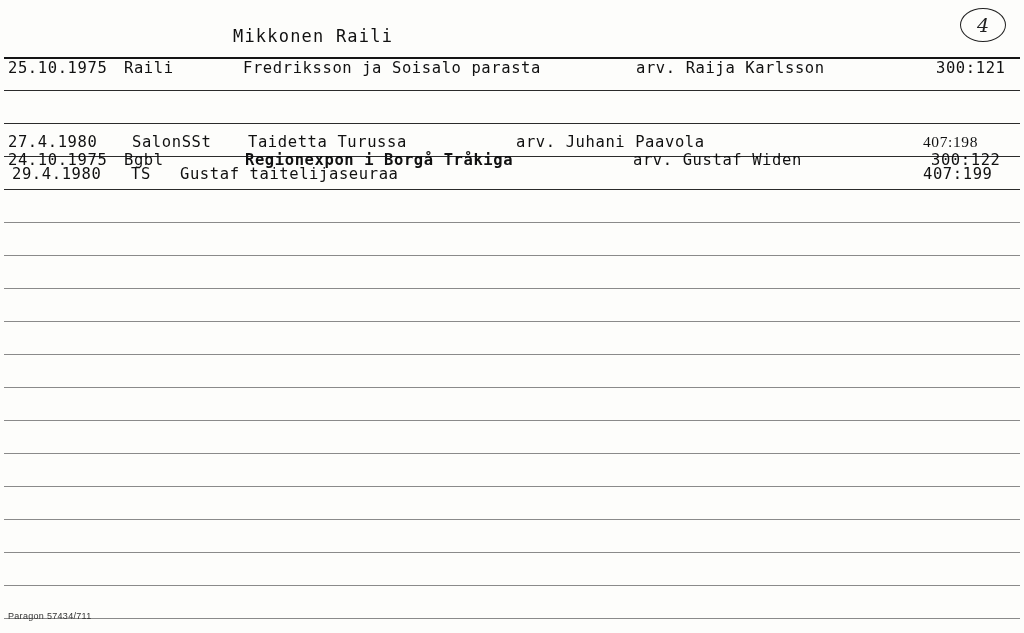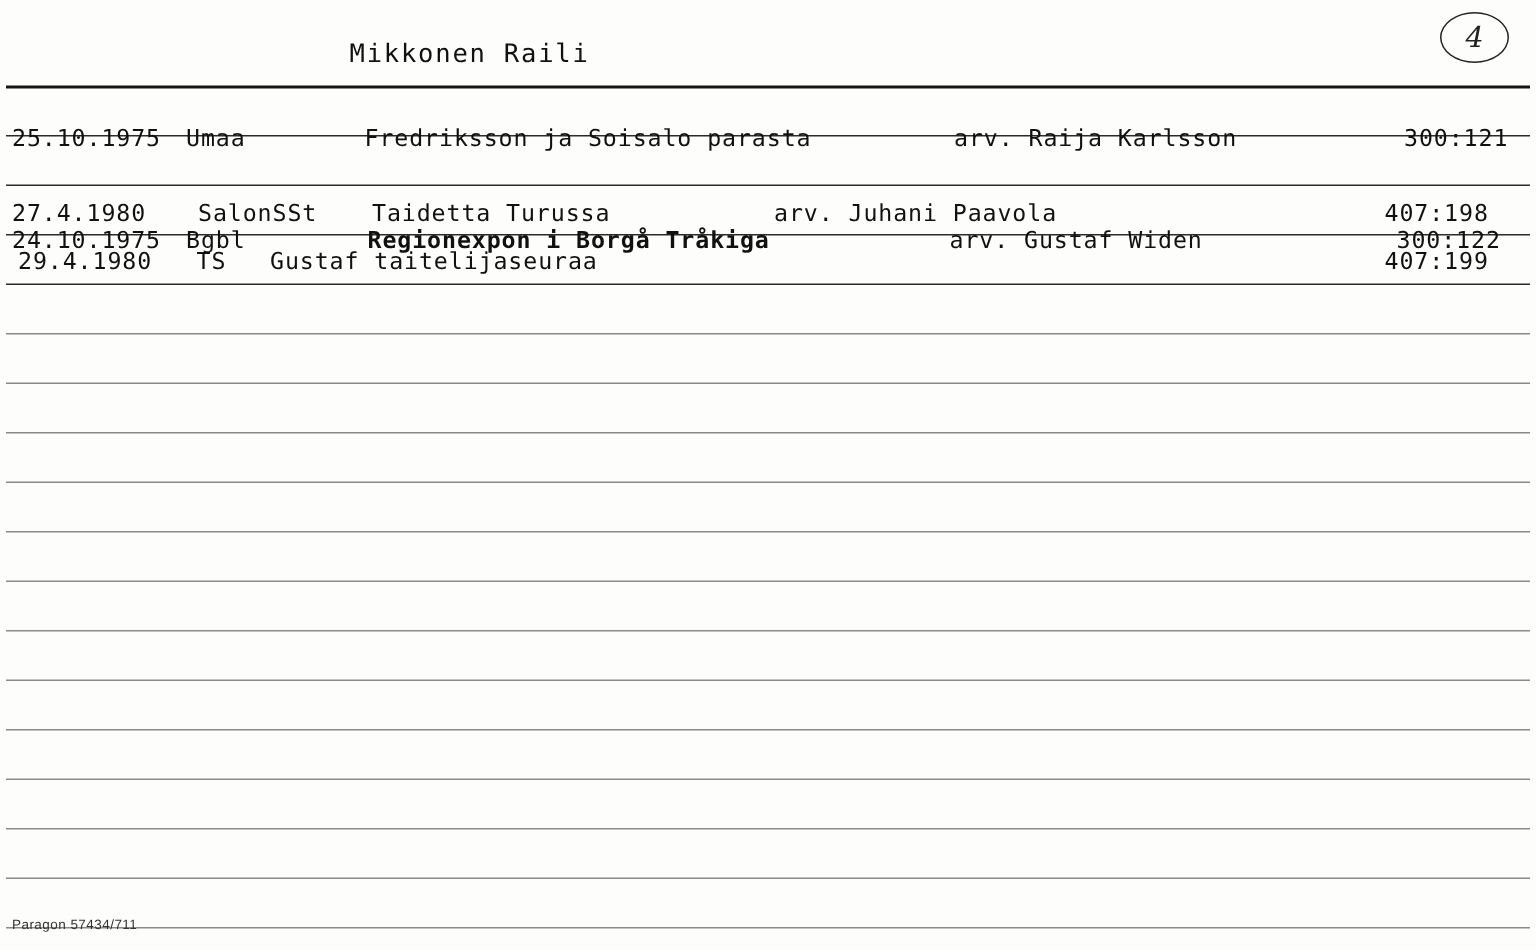--- a/index.html
+++ b/index.html
@@ -88,30 +88,30 @@
   .c-num   { left: 936px; }
 
   
   .row.r2 .c-title { left: 245px; font-weight: bold; }
   .row.r2 .c-rev   { left: 633px; }
   .row.r2 .c-num   { left: 931px; }
 
   .row.r3 .c-src   { left: 132px; }
   .row.r3 .c-title { left: 248px; }
   .row.r3 .c-rev   { left: 516px; }
-  .row.r3 .c-num   { left: 923px; }
+  .row.r3 .c-num   { left: 923px; font-family: Liberation Serif, serif; }
 
   .row.r4 .c-date  { left: 12px; }
   .row.r4 .c-src   { left: 131px; }
   .row.r4 .c-title { left: 180px; }
   .row.r4 .c-rev   { left: 549px; }
   .row.r4 .c-num   { left: 923px; }
 
   
-  .row.r1 { top: 76px; }
+  .row.r1 { top: 52px; }
   .row.r2 { top: 96px; margin-top: 48px; }
   .row.r3 { top: 126px; }
   .row.r4 { top: 158px; border-radius: 13px; }
 
   .footer-code {
     position: absolute;
     left: 8px;
     bottom: 12px;
     font-family: "Liberation Sans", sans-serif;
     font-size: 9px;
@@ -142,21 +142,21 @@
   <div class="rule light" style="top:420px;"></div>
   <div class="rule light" style="top:453px;"></div>
   <div class="rule light" style="top:486px;"></div>
   <div class="rule light" style="top:519px;"></div>
   <div class="rule light" style="top:552px;"></div>
   <div class="rule light" style="top:585px;"></div>
   <div class="rule light" style="top:618px;"></div>
 
   <div class="row r1">
     <span class="c-date">25.10.1975</span>
-    <span class="c-src">Umaa</span>
+    <span class="c-src">Raili</span>
     <span class="c-title">Fredriksson ja Soisalo parasta</span>
     <span class="c-rev">arv. Raija Karlsson</span>
     <span class="c-num">300:121</span>
   </div>
 
   <div class="row r2">
     <span class="c-date">24.10.1975</span>
     <span class="c-src">Bgbl</span>
     <span class="c-title">Regionexpon i Borgå Tråkiga</span>
     <span class="c-rev">arv. Gustaf Widen</span>

